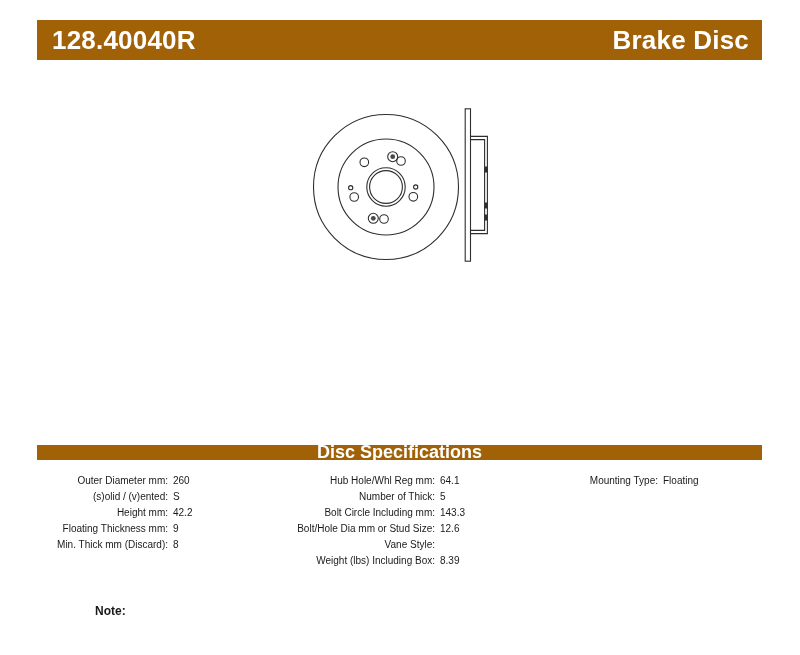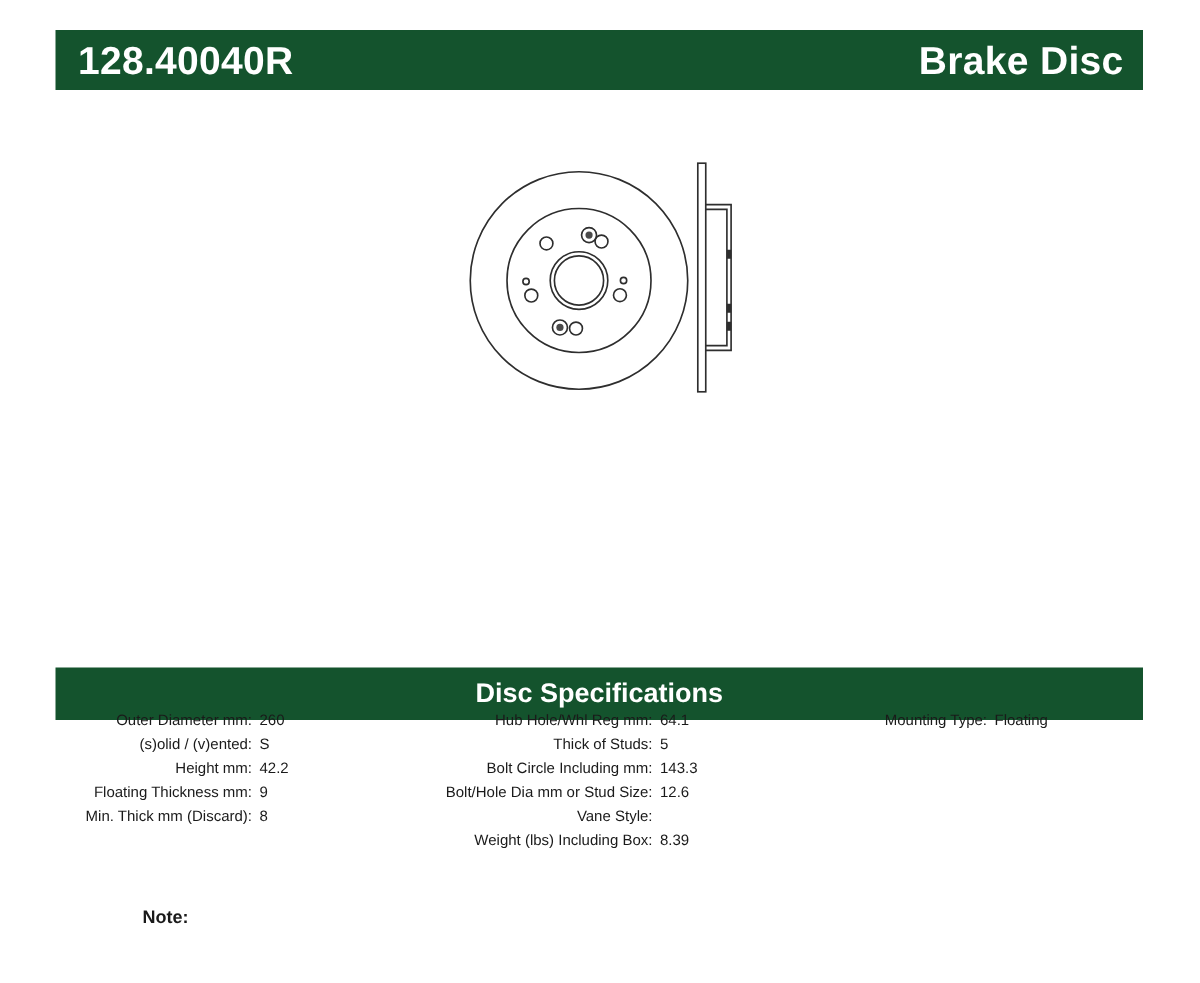--- a/index.html
+++ b/index.html
@@ -7,34 +7,34 @@
     width: 800px; height: 655px;
     background: #ffffff;
     font-family: "Liberation Sans", sans-serif;
     color: #1a1a1a;
     position: relative;
     overflow: hidden;
   }
   .bar {
     position: absolute;
     left: 37px; width: 725px;
-    background: #14532d;
+    background: #a16207;
     color: #ffffff;
     font-weight: bold;
     box-sizing: border-box;
   }
   .title-bar {
     top: 20px; height: 40px;
     display: flex; align-items: center; justify-content: space-between;
     font-size: 26px;
     padding: 0 13px 0 15px;
     letter-spacing: 0.2px;
   }
   .spec-bar {
-    top: 445px; height: 35px;
+    top: 445px; height: 15px;
     display: flex; align-items: center; justify-content: center;
     font-size: 18px;
   }
   .drawing {
     position: absolute; left: 300px; top: 100px;
     width: 205px; height: 170px;
   }
   .spec-col {
     position: absolute; top: 473px;
     font-size: 10px; font-weight: normal;
@@ -131,21 +131,21 @@
     <span class="spec-value">8</span>
   </div>
 </div>
 
 <div class="spec-col" id="col-mid">
   <div class="spec-row">
     <span class="spec-label">Hub Hole/Whl Reg mm:</span>
     <span class="spec-value">64.1</span>
   </div>
   <div class="spec-row">
-    <span class="spec-label">Thick of Studs:</span>
+    <span class="spec-label">Number of Thick:</span>
     <span class="spec-value">5</span>
   </div>
   <div class="spec-row">
     <span class="spec-label">Bolt Circle Including mm:</span>
     <span class="spec-value">143.3</span>
   </div>
   <div class="spec-row">
     <span class="spec-label">Bolt/Hole Dia mm or Stud Size:</span>
     <span class="spec-value">12.6</span>
   </div>

